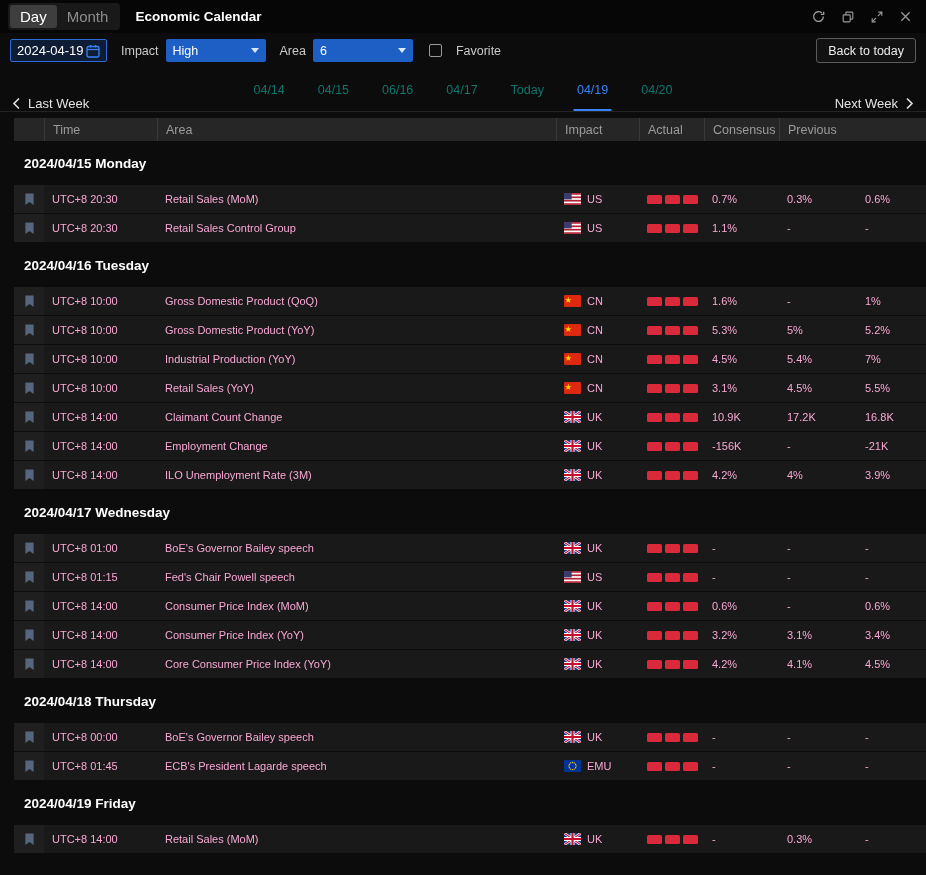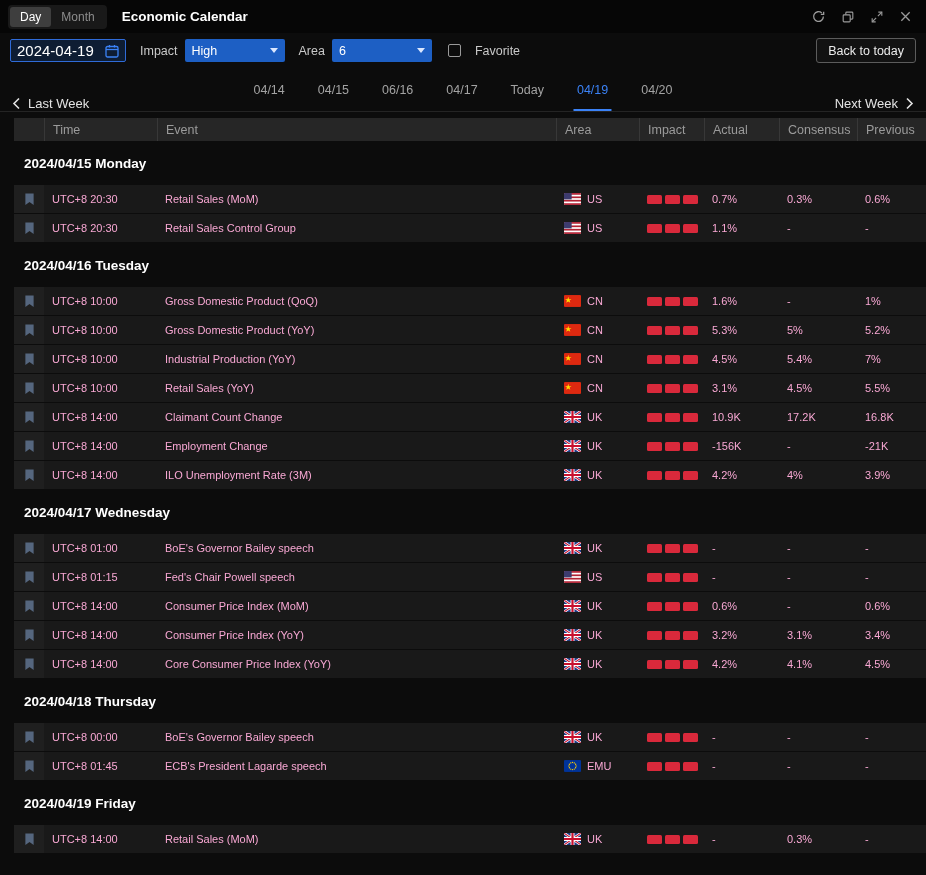--- a/index.html
+++ b/index.html
@@ -3,40 +3,40 @@
 <meta charset="utf-8">
 <style>
 :root{ --accent-blue:#3b82f6; --control-blue:#1d5fc4; --impact-red:#d9293b; }
 *{box-sizing:border-box;}
 html,body{margin:0;padding:0;}
 body{width:926px;height:875px;background:#0c0c0c;font-family:"Liberation Sans","DejaVu Sans",sans-serif;color:#d6d6d6;overflow:hidden;}
 button{font-family:inherit;cursor:pointer;}
 
 .titlebar{height:33px;display:flex;align-items:center;padding:0 14px 0 8px;background:#060606;}
 .seg{display:flex;align-items:center;background:#191919;border-radius:4px;padding:2px;}
-.seg-btn{font-size:12px;color:#8d8d8d;background:transparent;border:none;padding:3px 10px;border-radius:3px;}
+.seg-btn{font-size:15px;color:#8d8d8d;background:transparent;border:none;padding:3px 10px;border-radius:3px;}
 .seg-btn.active{background:#3e3e3e;color:#fff;}
 .page-title{font-size:13.5px;font-weight:bold;color:#fff;margin:0 0 0 15px;}
 .win-icons{margin-left:auto;display:flex;align-items:center;gap:15px;}
 .win-icon{background:none;border:none;padding:0;display:flex;align-items:center;}
 
 .filterbar{height:35px;display:flex;align-items:center;padding:0 10px;}
-.date-input{width:116px;height:23px;border:1px solid #2f6bd8;background:#0e1d33;border-radius:2px;display:flex;align-items:center;justify-content:space-between;padding:0 6px;font-size:15px;color:#fff;cursor:pointer;}
+.date-input{width:97px;height:23px;border:1px solid #2f6bd8;background:#0e1d33;border-radius:2px;display:flex;align-items:center;justify-content:space-between;padding:0 6px;font-size:13px;color:#fff;cursor:pointer;}
 .filter-label{font-size:12.5px;color:#c9c9c9;margin:0 7px 0 14px;}
 .dropdown{width:100px;height:23px;background:var(--control-blue);border-radius:2px;display:flex;align-items:center;justify-content:space-between;padding:0 7px;font-size:12.5px;color:#fff;cursor:pointer;}
 .caret{width:0;height:0;border-left:4px solid transparent;border-right:4px solid transparent;border-top:5px solid #dbe7ff;}
 .checkbox{display:flex;align-items:center;gap:14px;margin-left:16px;font-size:12.5px;color:#c9c9c9;cursor:pointer;}
 .box{width:13px;height:13px;border:1px solid #9a9a9a;border-radius:2px;}
 .back-btn{margin-left:auto;height:25px;padding:0 11px;background:#121212;border:1px solid #5c5c5c;border-radius:3px;color:#ececec;font-size:12.5px;}
 
 .weeknav{height:44px;display:flex;align-items:flex-end;padding:0 12px;border-bottom:1px solid #242424;position:relative;}
 .wn-side{display:flex;align-items:center;gap:7px;font-size:13px;color:#e3e3e3;cursor:pointer;}
 .wn-right{margin-left:auto;}
 .wn-days{position:absolute;left:50%;transform:translateX(-50%);display:flex;gap:27px;height:100%;}
-.day{display:flex;align-items:center;font-size:12.5px;color:#a3a3a3;position:relative;padding:0 3px;cursor:pointer;}
+.day{display:flex;align-items:center;font-size:12.5px;color:#0f766e;position:relative;padding:0 3px;cursor:pointer;}
 .day.active{color:var(--accent-blue);}
 .day.active::after{content:"";position:absolute;left:0;right:0;bottom:0;height:2px;background:var(--accent-blue);}
 
 .table{margin-top:6px;padding-left:14px;}
 .thead,.trow{display:grid;grid-template-columns:30px 113px 399px 83px 65px 75px 78px 1fr;align-items:stretch;}
 .thead{height:23px;background:#262626;color:#9b9b9b;font-size:12.5px;}
 .th{display:flex;align-items:center;padding-left:8px;border-left:1px solid #383838;}
 .th-bm{border-left:none;}
 .section-h{height:44px;display:flex;align-items:center;font-weight:bold;font-size:13.5px;color:#fff;padding-left:10px;}
 .trow{height:28px;margin-bottom:1px;background:#191919;font-size:11px;color:#f9a8d4;}
@@ -133,21 +133,20 @@
     <svg width="9" height="13" viewBox="0 0 9 13" fill="none" stroke="#e3e3e3" stroke-width="1.6">
         <path d="M2 1.5l5 5-5 5"></path>
       </svg>
   </div>
 </div>
 
 <div class="table">
   <div class="thead">
       <div class="th th-bm"></div>
       <div class="th">Time</div>
-      <div class="th">Event</div>
       <div class="th">Area</div>
       <div class="th">Impact</div>
       <div class="th">Actual</div>
       <div class="th">Consensus</div>
       <div class="th">Previous</div>
     </div>
   <div>
       <div class="section-h">2024/04/15 Monday</div>
       <div class="trow">
         <div class="td td-bm">

